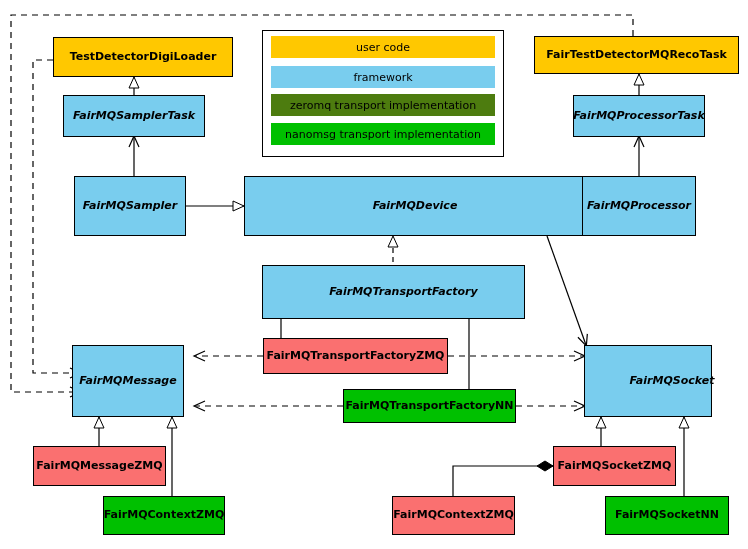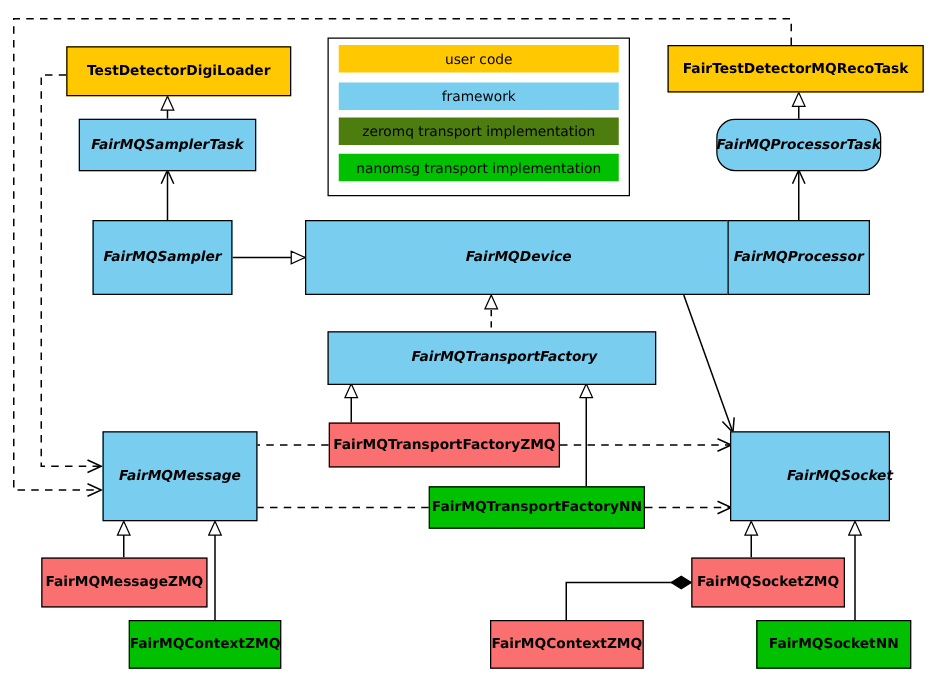--- a/index.html
+++ b/index.html
@@ -88,26 +88,26 @@
   <div class="legend-bar" style="left:271px;top:36px;width:224px;height:22px;background:#ffc800;">user code</div>
   <div class="legend-bar" style="left:271px;top:66px;width:224px;height:22px;background:#79cdee;">framework</div>
   <div class="legend-bar" style="left:271px;top:94px;width:224px;height:22px;background:#4d7c0f;">zeromq transport implementation</div>
   <div class="legend-bar" style="left:271px;top:123px;width:224px;height:22px;background:#00c000;">nanomsg transport implementation</div>
 
   <div class="node usercode" style="left:53px;top:37px;width:180px;height:40px;">TestDetectorDigiLoader</div>
   <div class="node framework abstract" style="left:63px;top:95px;width:142px;height:42px;">FairMQSamplerTask</div>
   <div class="node framework" style="left:74px;top:176px;width:112px;height:60px;">FairMQSampler</div>
   <div class="node framework" style="left:244px;top:176px;width:342px;height:60px;">FairMQDevice</div>
   <div class="node framework" style="left:582px;top:176px;width:114px;height:60px;">FairMQProcessor</div>
-  <div class="node framework abstract" style="left:573px;top:95px;width:132px;height:42px;border-radius:15px;">FairMQProcessorTask</div>
+  <div class="node framework abstract" style="left:573px;top:95px;width:132px;height:42px;">FairMQProcessorTask</div>
   <div class="node usercode" style="left:534px;top:36px;width:205px;height:38px;">FairTestDetectorMQRecoTask</div>
-  <div class="node framework abstract" style="left:262px;top:265px;width:263px;height:43px;padding-left:20px;">FairMQTransportFactory</div>
+  <div class="node framework abstract" style="left:262px;top:265px;width:263px;height:54px;padding-left:20px;">FairMQTransportFactory</div>
   <div class="node zmq" style="left:263px;top:338px;width:185px;height:36px;">FairMQTransportFactoryZMQ</div>
   <div class="node nano" style="left:343px;top:389px;width:173px;height:34px;">FairMQTransportFactoryNN</div>
-  <div class="node framework abstract" style="left:82px;top:345px;width:124px;height:72px;">FairMQMessage</div>
+  <div class="node framework abstract" style="left:72px;top:345px;width:112px;height:72px;">FairMQMessage</div>
   <div class="node framework abstract" style="left:584px;top:345px;width:128px;height:72px;padding-left:48px;">FairMQSocket</div>
   <div class="node zmq" style="left:33px;top:446px;width:133px;height:40px;">FairMQMessageZMQ</div>
   <div class="node nano" style="left:103px;top:496px;width:122px;height:39px;">FairMQContextZMQ</div>
   <div class="node zmq" style="left:553px;top:446px;width:123px;height:40px;">FairMQSocketZMQ</div>
   <div class="node zmq" style="left:392px;top:496px;width:123px;height:39px;">FairMQContextZMQ</div>
   <div class="node nano" style="left:605px;top:496px;width:124px;height:39px;">FairMQSocketNN</div>
 
 </div>
 
 </body></html>

